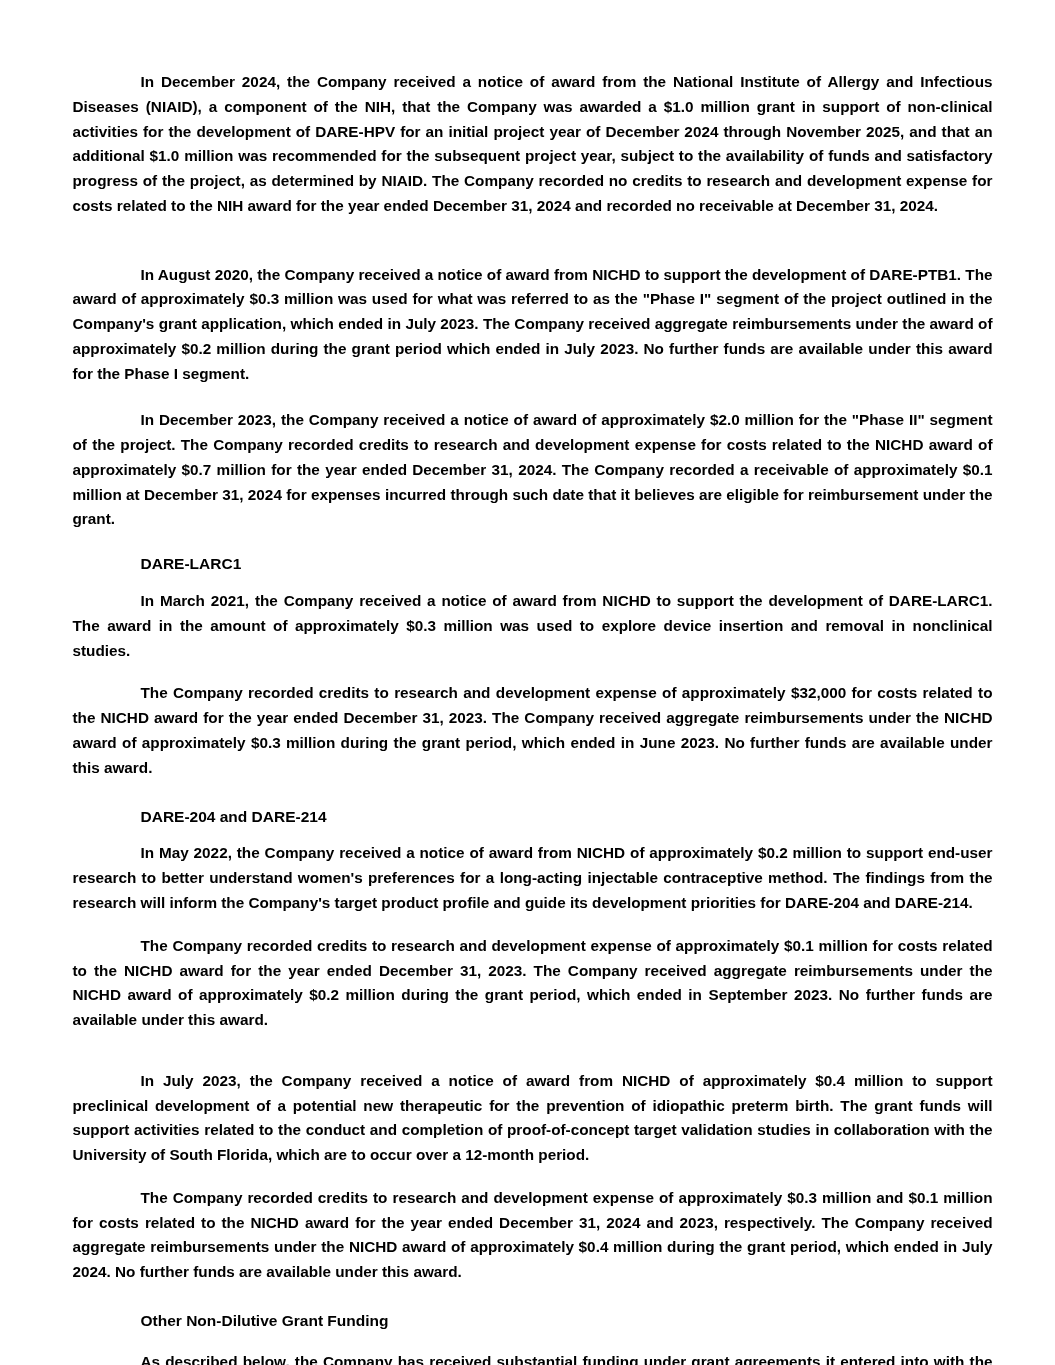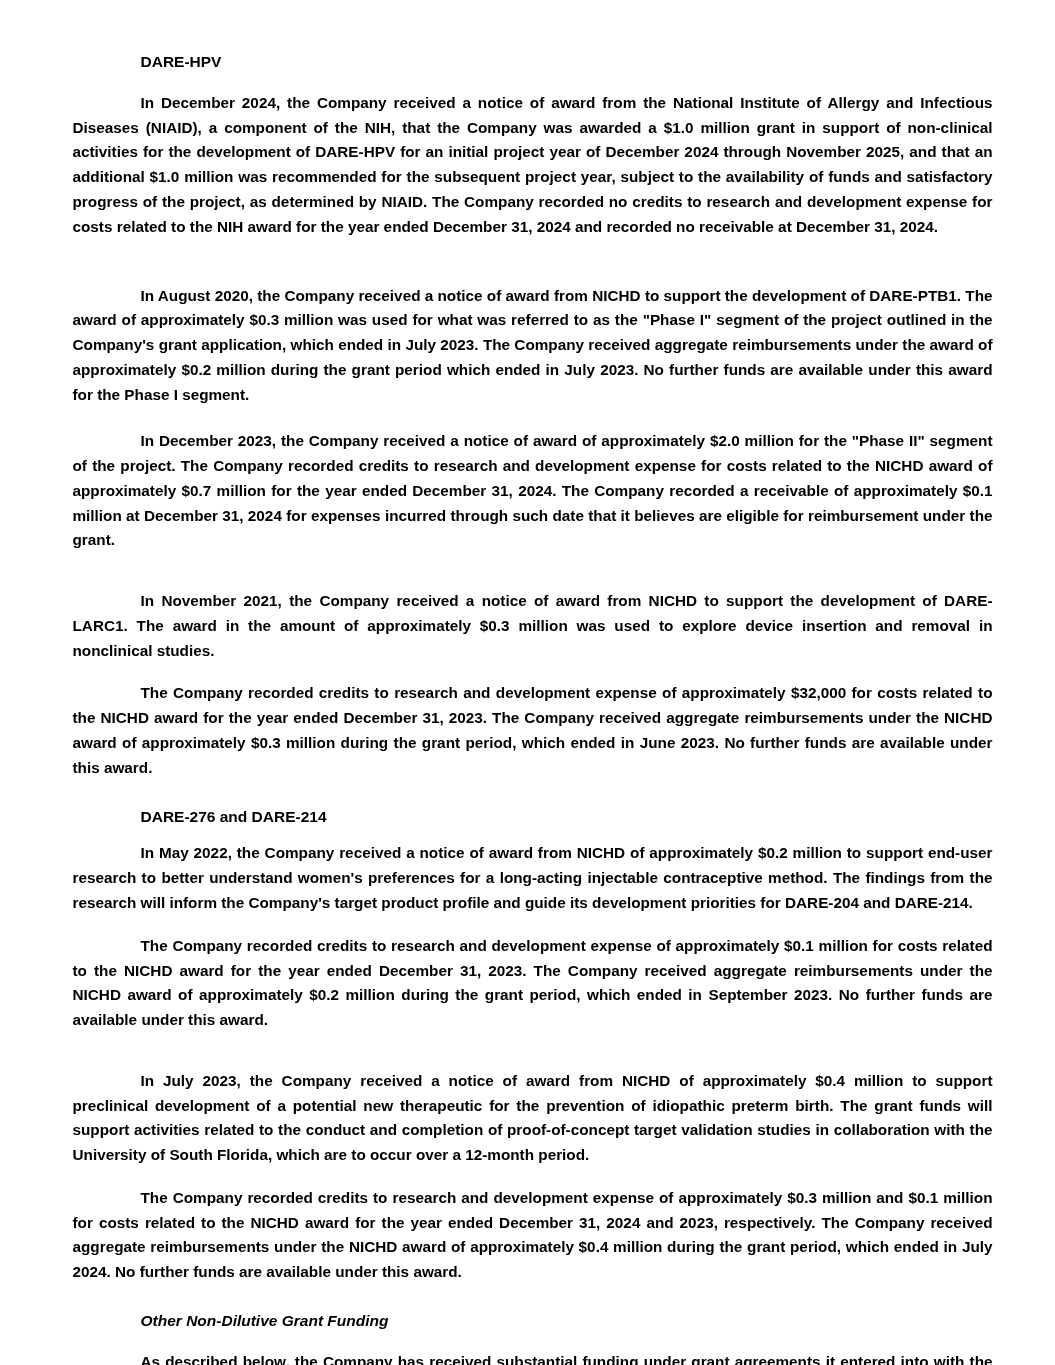--- a/index.html
+++ b/index.html
@@ -27,21 +27,20 @@
   .heading {
     font-size: 15.5px;
     font-weight: bold;
     margin: 0 0 0 68px;
     padding: 0;
     line-height: 1.35;
   }
   .heading-italic {
     font-size: 15.5px;
     font-weight: bold;
-    font-style: italic;
     margin: 0 0 0 68px;
     padding: 0;
     line-height: 1.35;
   }
   p.para {
     font-size: 15.3px;
     line-height: 1.62;
     text-align: justify;
     text-justify: inter-word;
     margin: 0;
@@ -61,41 +60,41 @@
     text-align: center;
     font-size: 15.3px;
   }
 </style>
 </head>
 <body>
 
 <div class="page">
   <div class="content">
 
-    <div class="heading">DARE-HPV</div>
     <div class="gap-sm"></div>
     <p class="para">In December 2024, the Company received a notice of award from the National Institute of Allergy and Infectious Diseases (NIAID), a component of the NIH, that the Company was awarded a $1.0 million grant in support of non-clinical activities for the development of DARE-HPV for an initial project year of December 2024 through November 2025, and that an additional $1.0 million was recommended for the subsequent project year, subject to the availability of funds and satisfactory progress of the project, as determined by NIAID. The Company recorded no credits to research and development expense for costs related to the NIH award for the year ended December 31, 2024 and  recorded no receivable at December 31, 2024.</p>
 
     <div class="gap-lg"></div>
 
     <div class="gap-sm"></div>
     <p class="para">In August 2020, the Company received a notice of award from NICHD to support the development of DARE-PTB1. The award of approximately $0.3 million was used for what was referred to as the "Phase I" segment of the project outlined in the Company's grant application, which ended in July 2023. The Company received aggregate reimbursements under the award of approximately $0.2 million during the grant period which ended in July 2023. No further funds are available under this award for the Phase I segment.</p>
     <div class="gap-md"></div>
     <p class="para">In December 2023, the Company received a notice of award of approximately $2.0 million for the "Phase II" segment of the project. The Company recorded credits to research and development expense for costs related to the NICHD award of approximately $0.7 million for the year ended December 31, 2024. The Company recorded a receivable of approximately $0.1 million at December 31, 2024 for expenses incurred through such date that it believes are eligible for reimbursement under the grant.</p>
 
     <div class="gap-md"></div>
 
+    <div class="heading">DARE-LARC1</div>
     <div class="gap-xs"></div>
-    <p class="para">In November 2021, the Company received a notice of award from NICHD to support the development of DARE-LARC1. The award in the amount of approximately $0.3 million was used to explore device insertion and removal in nonclinical studies.</p>
+    <p class="para">In March 2021, the Company received a notice of award from NICHD to support the development of DARE-LARC1. The award in the amount of approximately $0.3 million was used to explore device insertion and removal in nonclinical studies.</p>
     <div class="gap-sm"></div>
     <p class="para">The Company recorded credits to research and development expense of approximately $32,000 for costs related to the NICHD award for the year ended December 31, 2023. The Company received aggregate reimbursements under the NICHD award of approximately $0.3 million during the grant period, which ended in June 2023. No further funds are available under this award.</p>
 
     <div class="gap-lg"></div>
 
-    <div class="heading">DARE-276 and DARE-214</div>
+    <div class="heading">DARE-204 and DARE-214</div>
     <div class="gap-xs"></div>
     <p class="para">In May 2022, the Company received a notice of award from NICHD of approximately $0.2 million to support end-user research to better understand women's preferences for a long-acting injectable contraceptive method. The findings from the research will inform the Company's target product profile and guide its development priorities for DARE-204 and DARE-214.</p>
     <div class="gap-sm"></div>
     <p class="para">The Company recorded credits to research and development expense of approximately $0.1 million for costs related to the NICHD award for the year ended December 31, 2023. The Company received aggregate reimbursements under the NICHD award of approximately $0.2 million during the grant period, which ended in September 2023. No further funds are available under this award.</p>
 
     <div class="gap-md"></div>
 
     <div class="gap-xs"></div>
     <p class="para">In July 2023, the Company received a notice of award from NICHD of approximately $0.4 million to support preclinical development of a potential new therapeutic for the prevention of idiopathic preterm birth. The grant funds will support activities related to the conduct and completion of proof-of-concept target validation studies in collaboration with the University of South Florida, which are to occur over a 12-month period.</p>
     <div class="gap-sm"></div>

